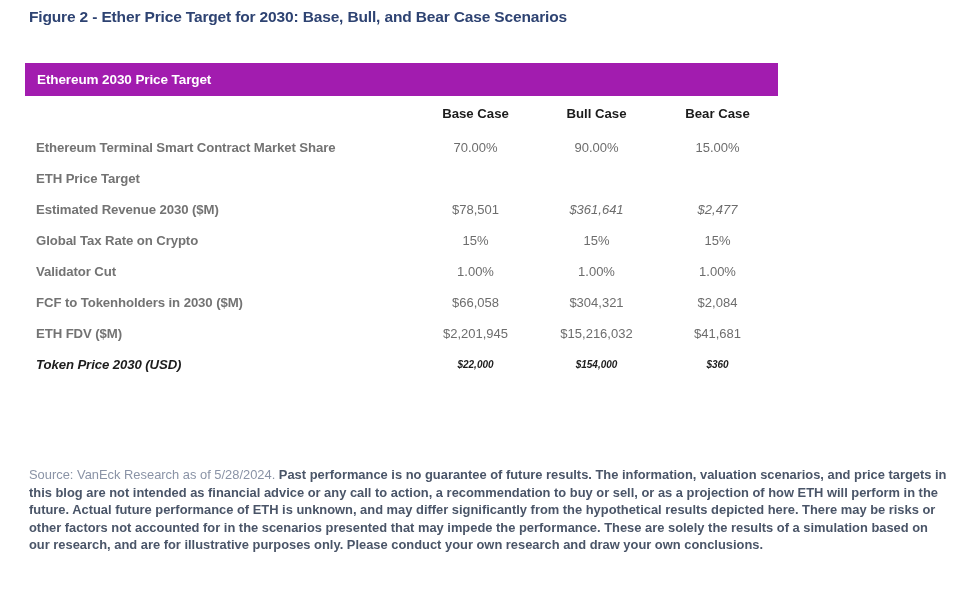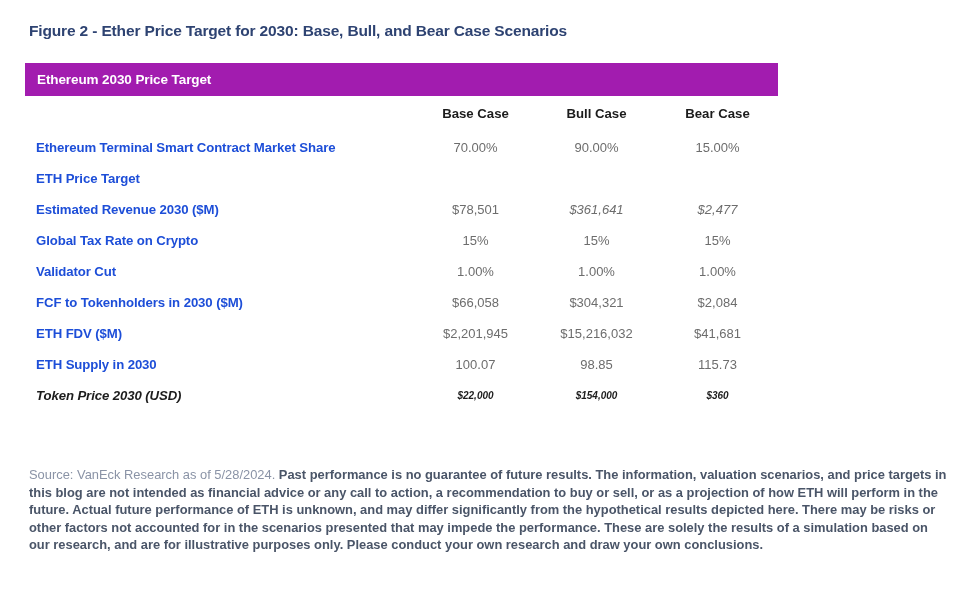--- a/index.html
+++ b/index.html
@@ -21,21 +21,21 @@
     left: 0; top: 0;
     width: 973px;
     height: 606px;
     box-sizing: border-box;
     padding: 0;
   }
 
   .figure-title {
     position: absolute;
     left: 29px;
-    top: 22px;
+    top: 8px;
     font-size: 15.5px;
     font-weight: bold;
     color: #2e4372;
     letter-spacing: -0.15px;
     white-space: nowrap;
   }
 
   
   .table-block {
     position: absolute;
@@ -89,21 +89,21 @@
 
   tr.data-row > * {
     height: 31px;
     border-top: 1px solid #d9d9d9;
   }
   tr.data-row td.rlabel {
     text-align: left;
     padding-left: 11px;
     font-size: 13.2px;
     font-weight: bold;
-    color: #1d4ed8;
+    color: #737373;
     letter-spacing: -0.1px;
   }
   tr.data-row td.rval {
     text-align: center;
     font-size: 13px;
     color: #6d6d6d;
   }
 
   
   tr.data-row td.rval.ital { font-style: italic; }
@@ -207,26 +207,20 @@
         </tr>
 
 
         <tr class="data-row">
           <td class="rlabel">ETH FDV ($M)</td>
           <td class="rval">$2,201,945</td>
           <td class="rval">$15,216,032</td>
           <td class="rval">$41,681</td>
         </tr>
 
-        <tr class="data-row">
-          <td class="rlabel">ETH Supply in 2030</td>
-          <td class="rval">100.07</td>
-          <td class="rval">98.85</td>
-          <td class="rval">115.73</td>
-        </tr>
 
         <tr class="data-row total last-rule">
           <td class="rlabel">Token Price 2030 (USD)</td>
           <td class="rval">$22,000</td>
           <td class="rval">$154,000</td>
           <td class="rval">$360</td>
         </tr>
 
       </tbody>
     </table>

